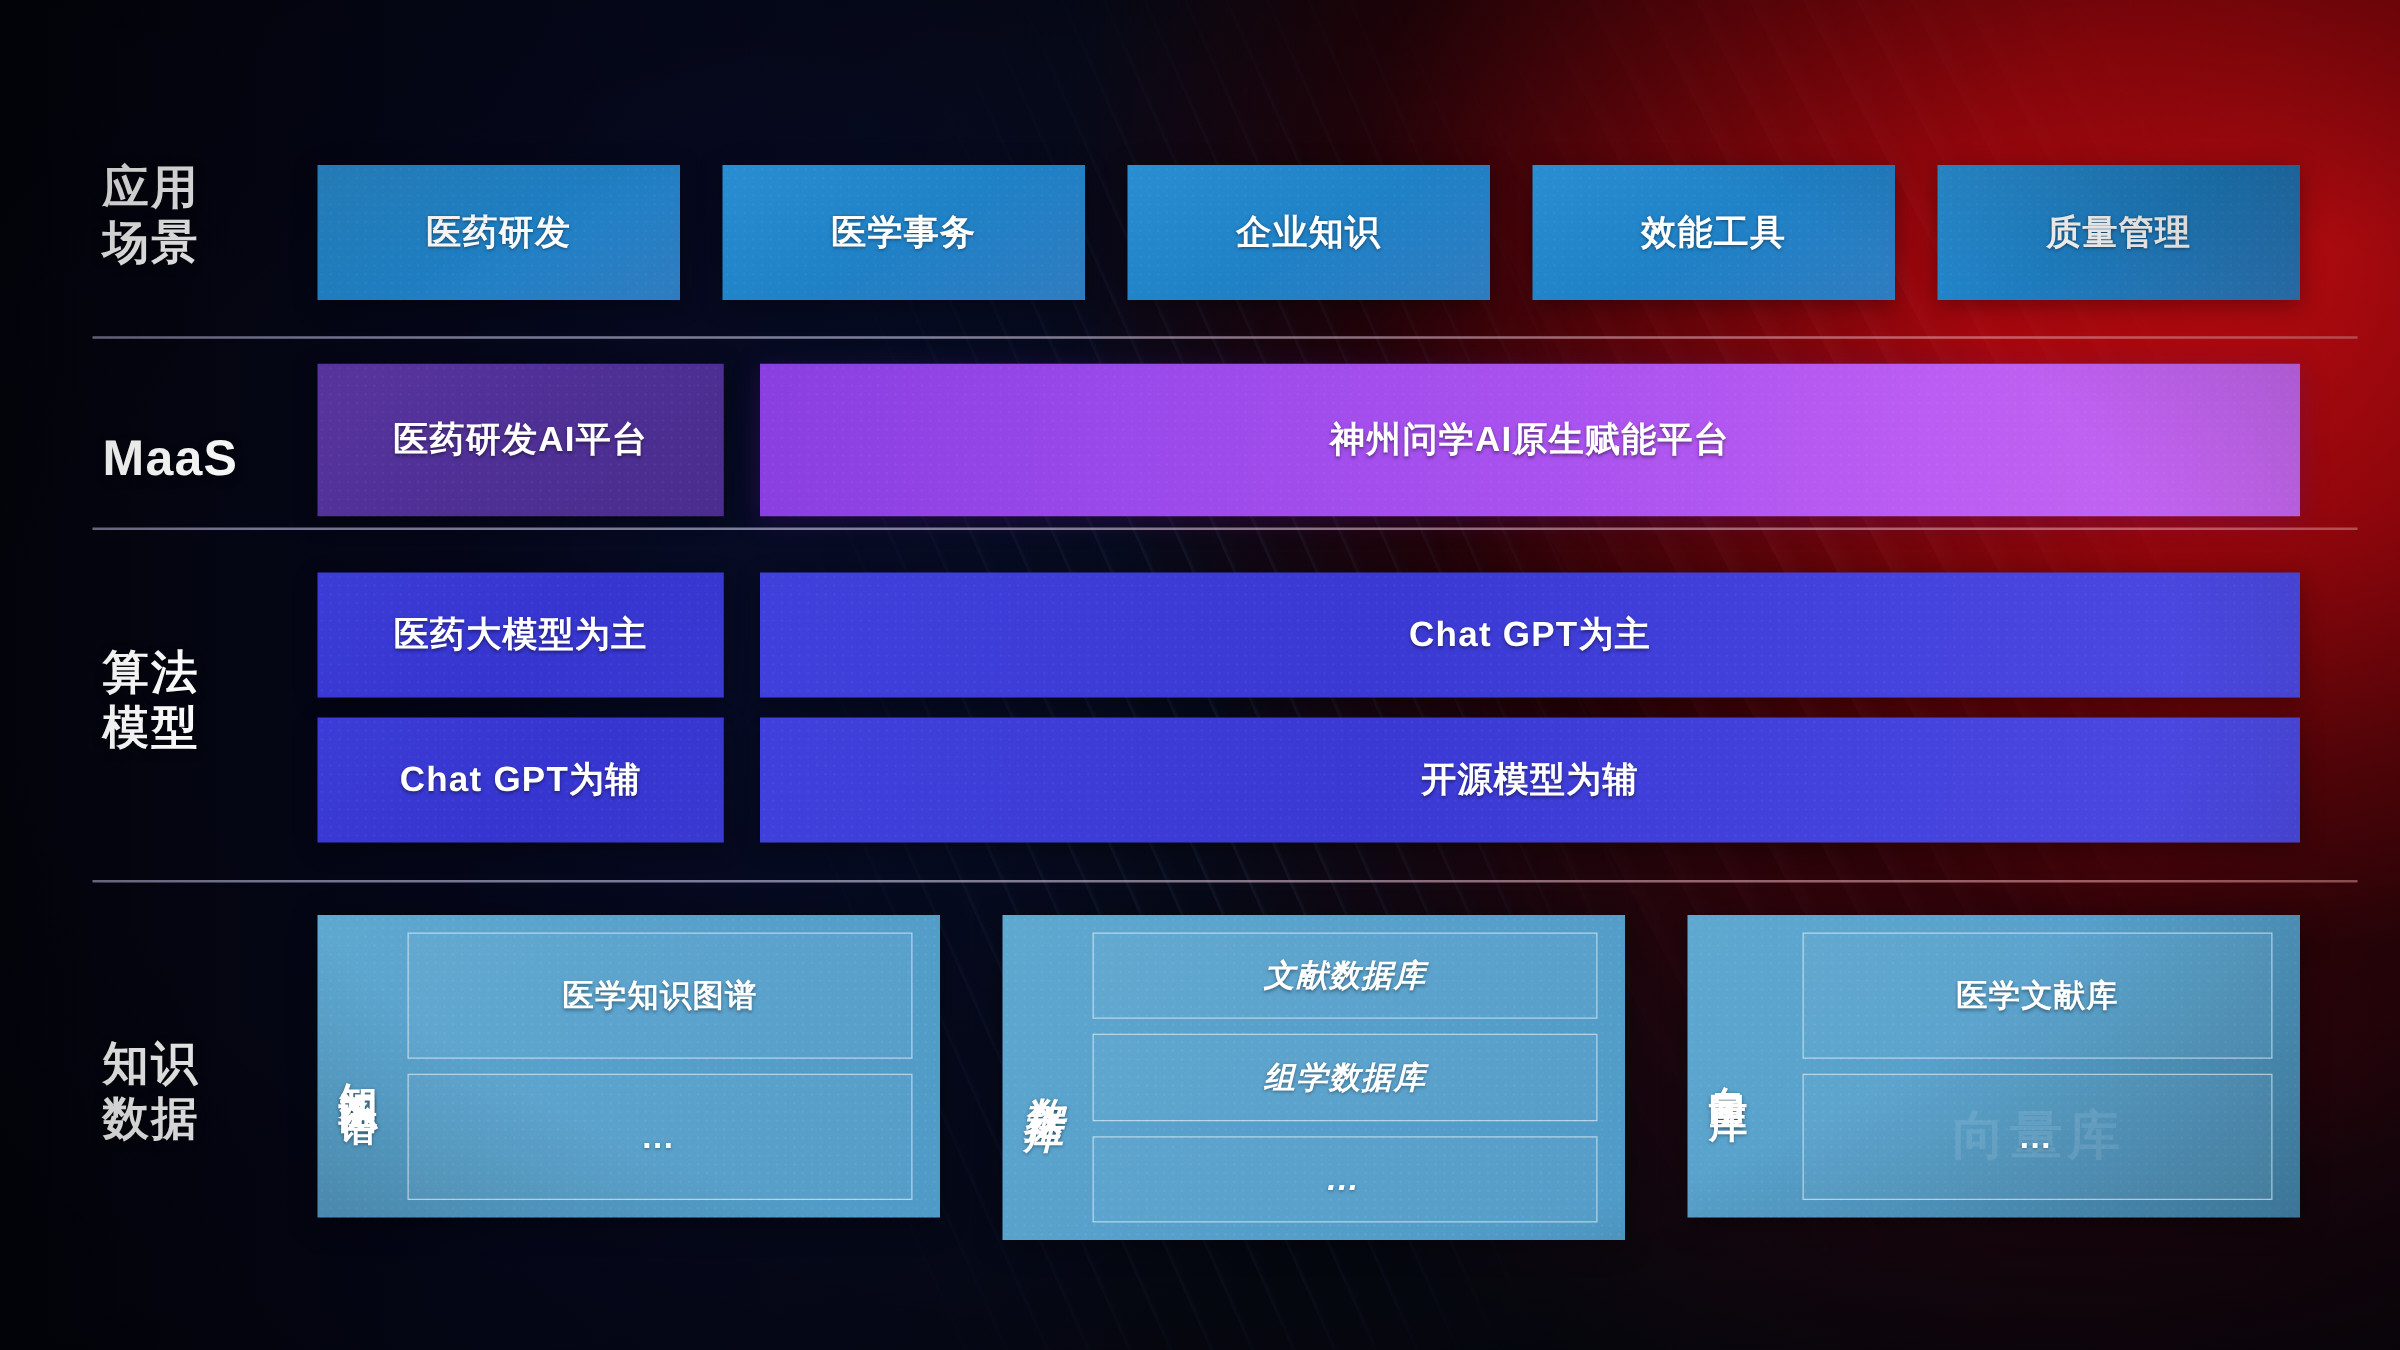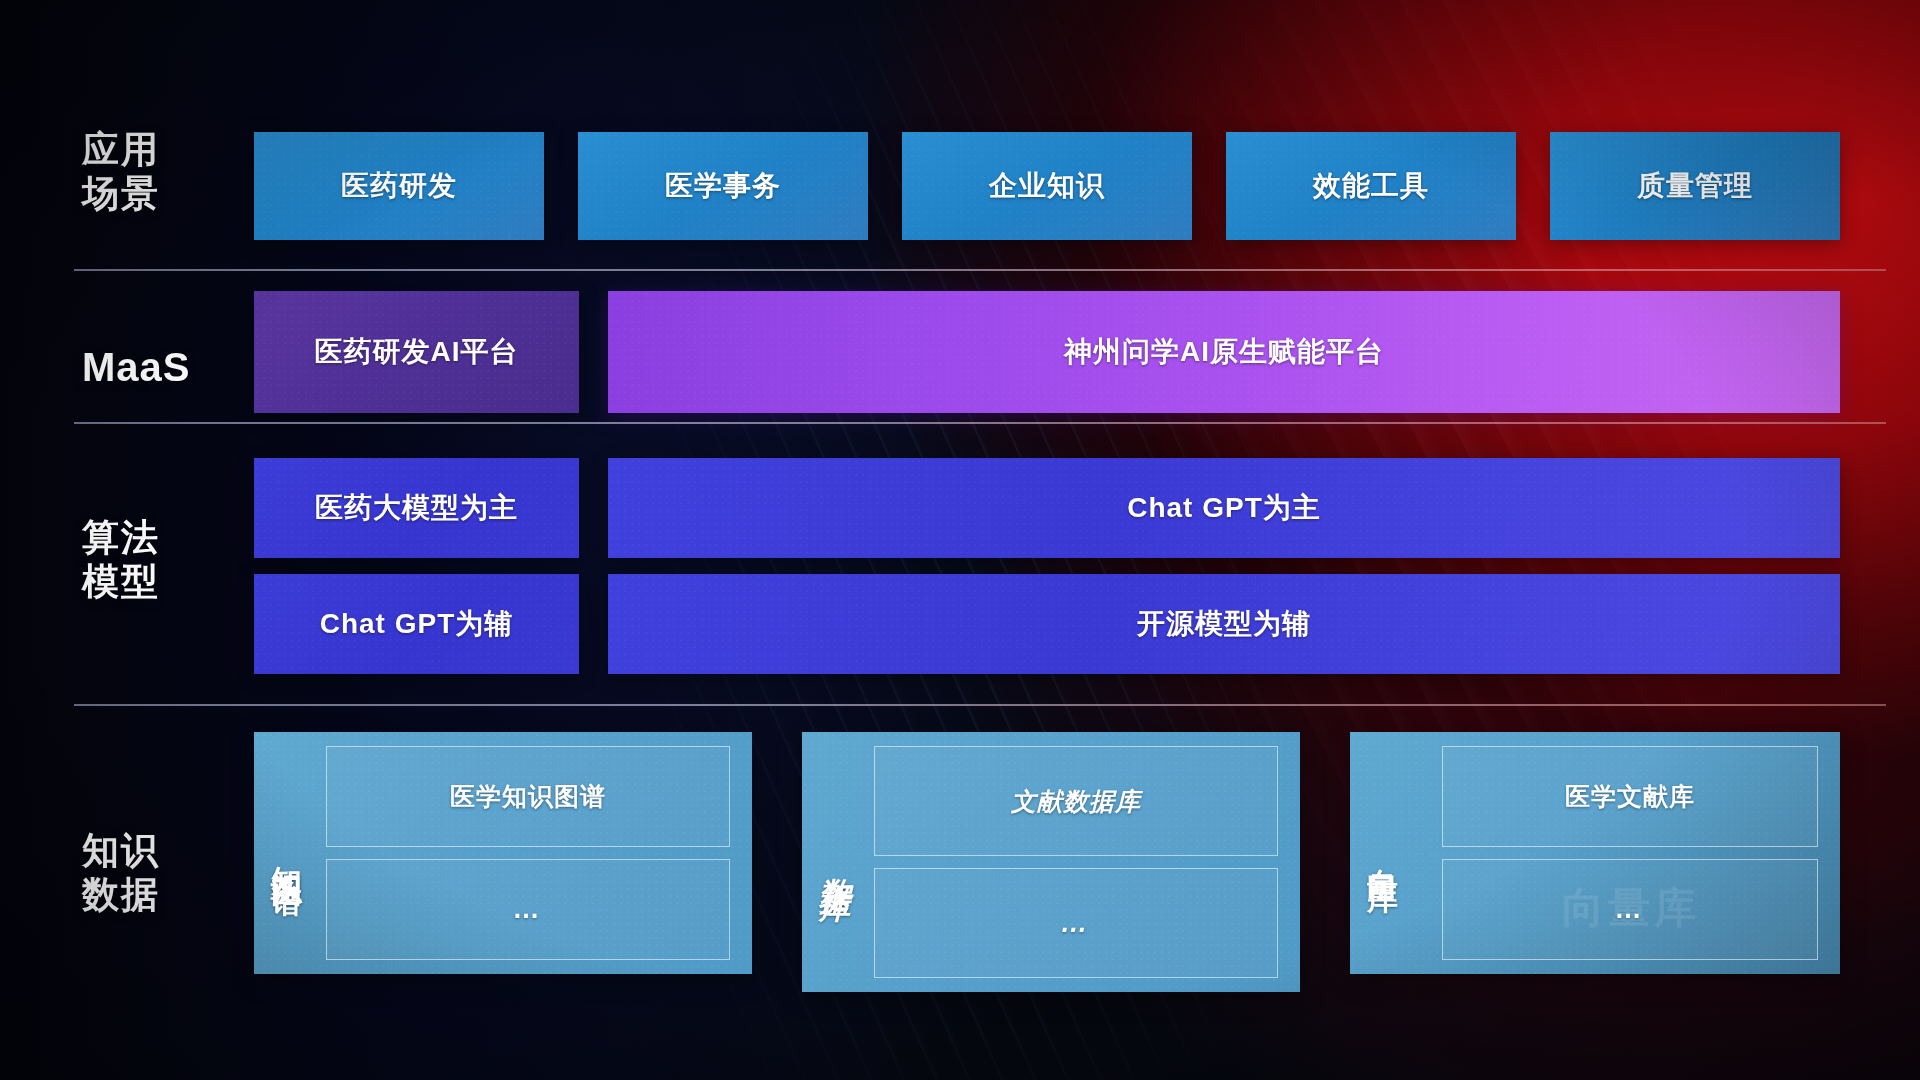--- a/index.html
+++ b/index.html
@@ -275,20 +275,23 @@
           </div>
         </div>
       </div>
 
       <div class="kpanel" style="left:798px;top:26px;width:498px;height:260px;font-style:italic;">
         <div class="kside">数据库</div>
         <div class="kitems">
           <div class="kitem">
             <span>文献数据库</span>
           </div>
+          <div class="kitem">
+            <span>组学数据库</span>
+          </div>
           <div class="kitem ellipsis">
             <span>…</span>
           </div>
         </div>
       </div>
 
       <div class="kpanel" style="left:1346px;top:26px;width:490px;height:242px;gap:20px;">
         <div class="kside">向量库</div>
         <div class="kitems">
           <div class="kitem">

